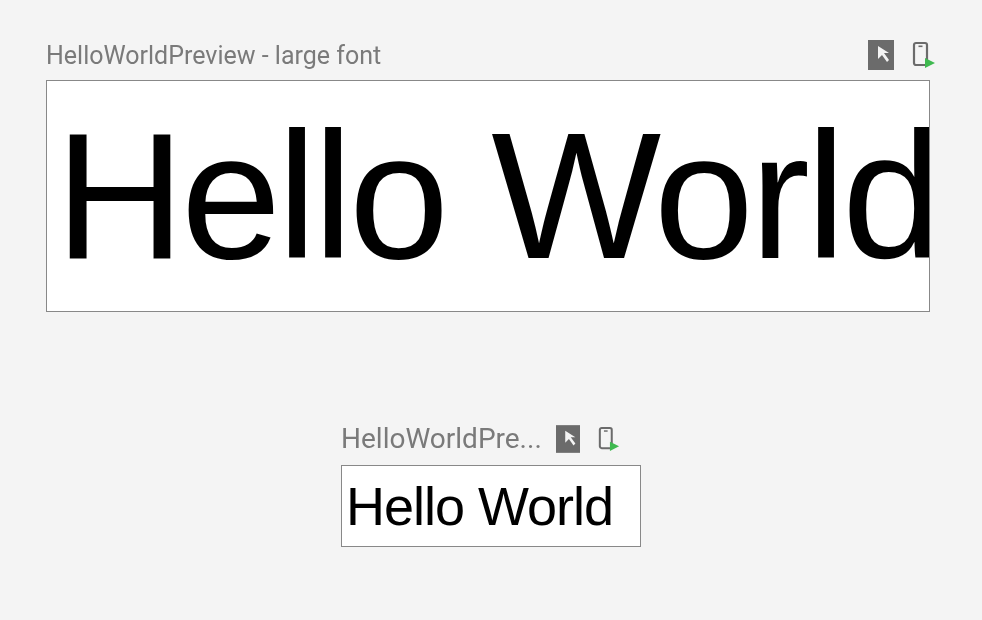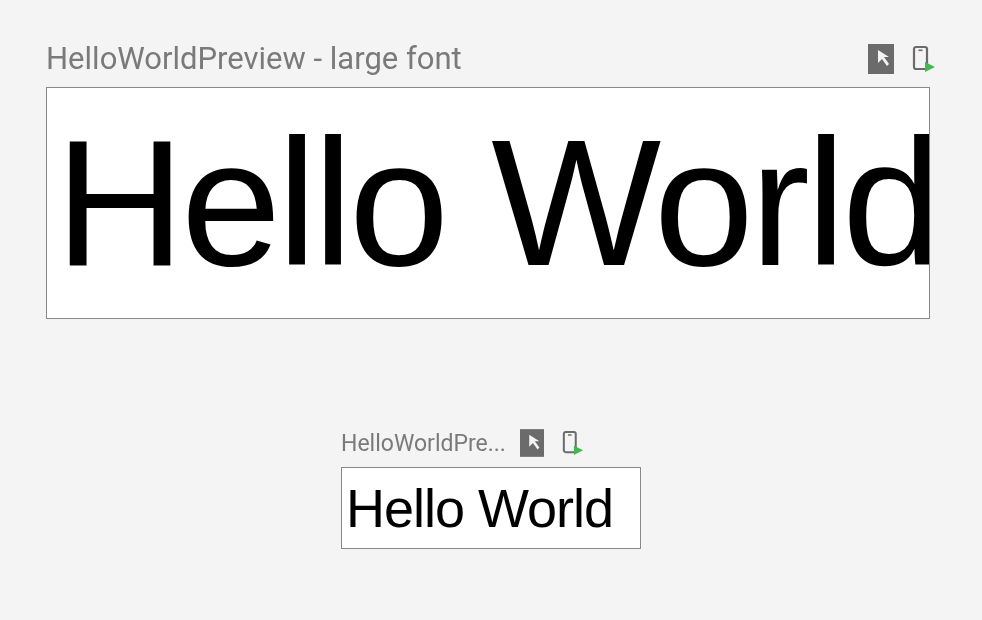--- a/index.html
+++ b/index.html
@@ -30,28 +30,28 @@
       display: flex;
       align-items: center;
       margin-bottom: 10px;
     }
     .preview-header.small {
       width: 300px;
       justify-content: flex-start;
     }
     .preview-title {
       color: #7a7a7a;
-      font-size: 31px;
+      font-size: 25px;
       font-weight: 400;
       white-space: nowrap;
       overflow: hidden;
       text-overflow: ellipsis;
     }
     .preview-title.small {
-      font-size: 23px;
+      font-size: 28px;
       max-width: 205px;
     }
     .spacer {
       flex: 1;
     }
     .icon-group {
       display: flex;
       align-items: center;
       gap: 18px;
       margin-left: 14px;

